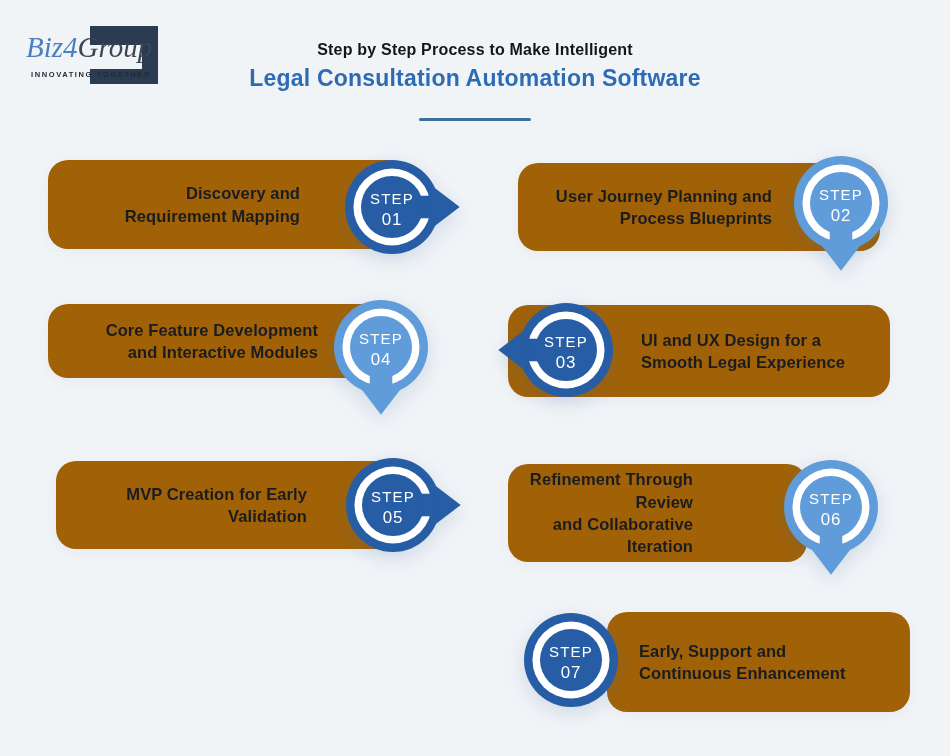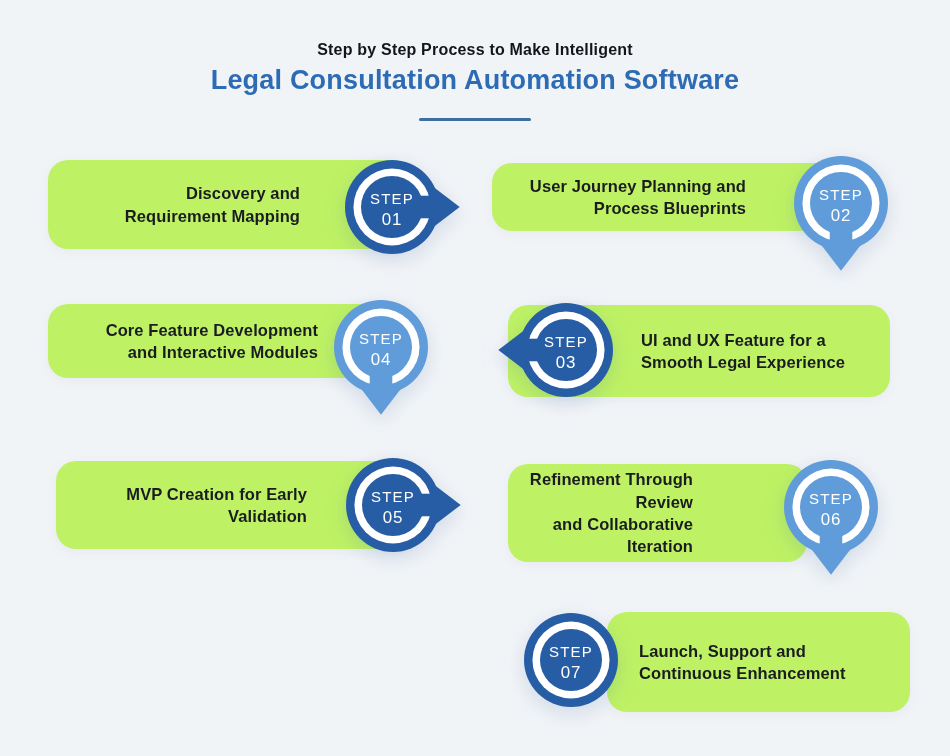--- a/index.html
+++ b/index.html
@@ -18,35 +18,35 @@
   .logo-biz{color:#4a7fc1;}
   .logo-four{color:#4a7fc1;}
   .logo-group{color:#3b4754;}
   .logo-tagline{
     position:absolute;left:9px;top:52px;font-size:7.5px;font-weight:bold;
     letter-spacing:1.6px;color:#222c36;white-space:nowrap;
   }
   
   .title{position:absolute;left:0;right:0;top:42px;text-align:center;line-height:1;}
   .title-line1{font-size:16px;font-weight:bold;color:#12161a;letter-spacing:.2px;}
-  .title-line2{font-size:27px;font-weight:bold;color:#2d6cb4;margin-top:9px;letter-spacing:.2px;}
+  .title-line2{font-size:23px;font-weight:bold;color:#2d6cb4;margin-top:9px;letter-spacing:.2px;}
   .title-divider{position:absolute;left:419px;top:118px;width:112px;height:3px;background:#3e6e9e;border-radius:2px;}
   
   .card{
-    position:absolute;background:#bef264;border-radius:20px;box-sizing:border-box;
+    position:absolute;background:#a16207;border-radius:20px;box-sizing:border-box;
     box-shadow:0 3px 12px rgba(40,60,90,.05);display:flex;align-items:center;
   }
   .card-text{
     font-size:16.5px;font-weight:bold;color:#1a1c20;line-height:1.35;
     white-space:pre-line;letter-spacing:.1px;
   }
   .alignR{justify-content:flex-end;}  .alignR .card-text{text-align:right;}
   .alignL{justify-content:flex-start;}.alignL .card-text{text-align:left;}
   .c1{left:48px; top:160px;width:360px;height:89px;padding-right:108px;}
-  .c2{left:492px;top:163px;width:362px;height:68px;padding-right:108px;}
+  .c2{left:518px;top:163px;width:362px;height:88px;padding-right:108px;}
   .c3{left:508px;top:305px;width:382px;height:92px;padding-left:133px;}
   .c4{left:48px; top:304px;width:362px;height:74px;padding-right:92px;}
   .c5{left:56px; top:461px;width:357px;height:88px;padding-right:106px;}
   .c6{left:508px;top:464px;width:299px;height:98px;padding-right:114px;align-items:center;}
   .c7{left:607px;top:612px;width:303px;height:100px;padding-left:32px;}
   
   .badge{position:absolute;width:188px;height:188px;}
   .badge svg{width:188px;height:188px;display:block;filter:drop-shadow(0 6px 10px rgba(60,100,160,.18));}
   .dark  .fill{fill:#265da4;}
   .light .fill{fill:#5f9cd9;}
@@ -60,53 +60,59 @@
   .b4{left:287px;top:253px;}
   .b5{left:299px;top:411px;}
   .b6{left:737px;top:413px;}
   .b7{left:477px;top:566px;}
 </style>
 </head>
 <body>
 
 <div class="canvas">
 
+  <div class="logo">
+    <div class="logo-mark"></div>
+    <div class="logo-mark-notch"></div>
+    <div class="logo-text"><span class="logo-biz">Biz</span><span class="logo-four">4</span><span class="logo-group">Group</span></div>
+    <div class="logo-tagline">INNOVATING TOGETHER</div>
+  </div>
 
   <div class="title">
     <div class="title-line1">Step by Step Process to Make Intelligent</div>
     <div class="title-line2">Legal Consultation Automation Software</div>
   </div>
   <div class="title-divider"></div>
 
   <div class="card c1 alignR">
     <div class="card-text">Discovery and
 Requirement Mapping</div>
   </div>
   <div class="card c2 alignR">
     <div class="card-text">User Journey Planning and
 Process Blueprints</div>
   </div>
   <div class="card c3 alignL">
-    <div class="card-text">UI and UX Feature for a
+    <div class="card-text">UI and UX Design for a
 Smooth Legal Experience</div>
   </div>
   <div class="card c4 alignR">
     <div class="card-text">Core Feature Development
 and Interactive Modules</div>
   </div>
   <div class="card c5 alignR">
     <div class="card-text">MVP Creation for Early
 Validation</div>
   </div>
   <div class="card c6 alignR">
     <div class="card-text">Refinement Through Review
 and Collaborative Iteration</div>
   </div>
   <div class="card c7 alignL">
-    <div class="card-text">Launch, Support and
+    <div class="card-text">Early, Support and
 Continuous Enhancement</div>
   </div>
 
   <div class="badge b1 dark">
     <svg viewBox="0 0 200 200">
       <circle class="fill" cx="100" cy="100" r="50"></circle>
       <circle class="ring-white" cx="100" cy="100" r="41"></circle>
       <g class="fill">
         <rect x="100" y="88" width="46" height="24"></rect>
         <polygon points="142,77 172,100 142,123"></polygon>

